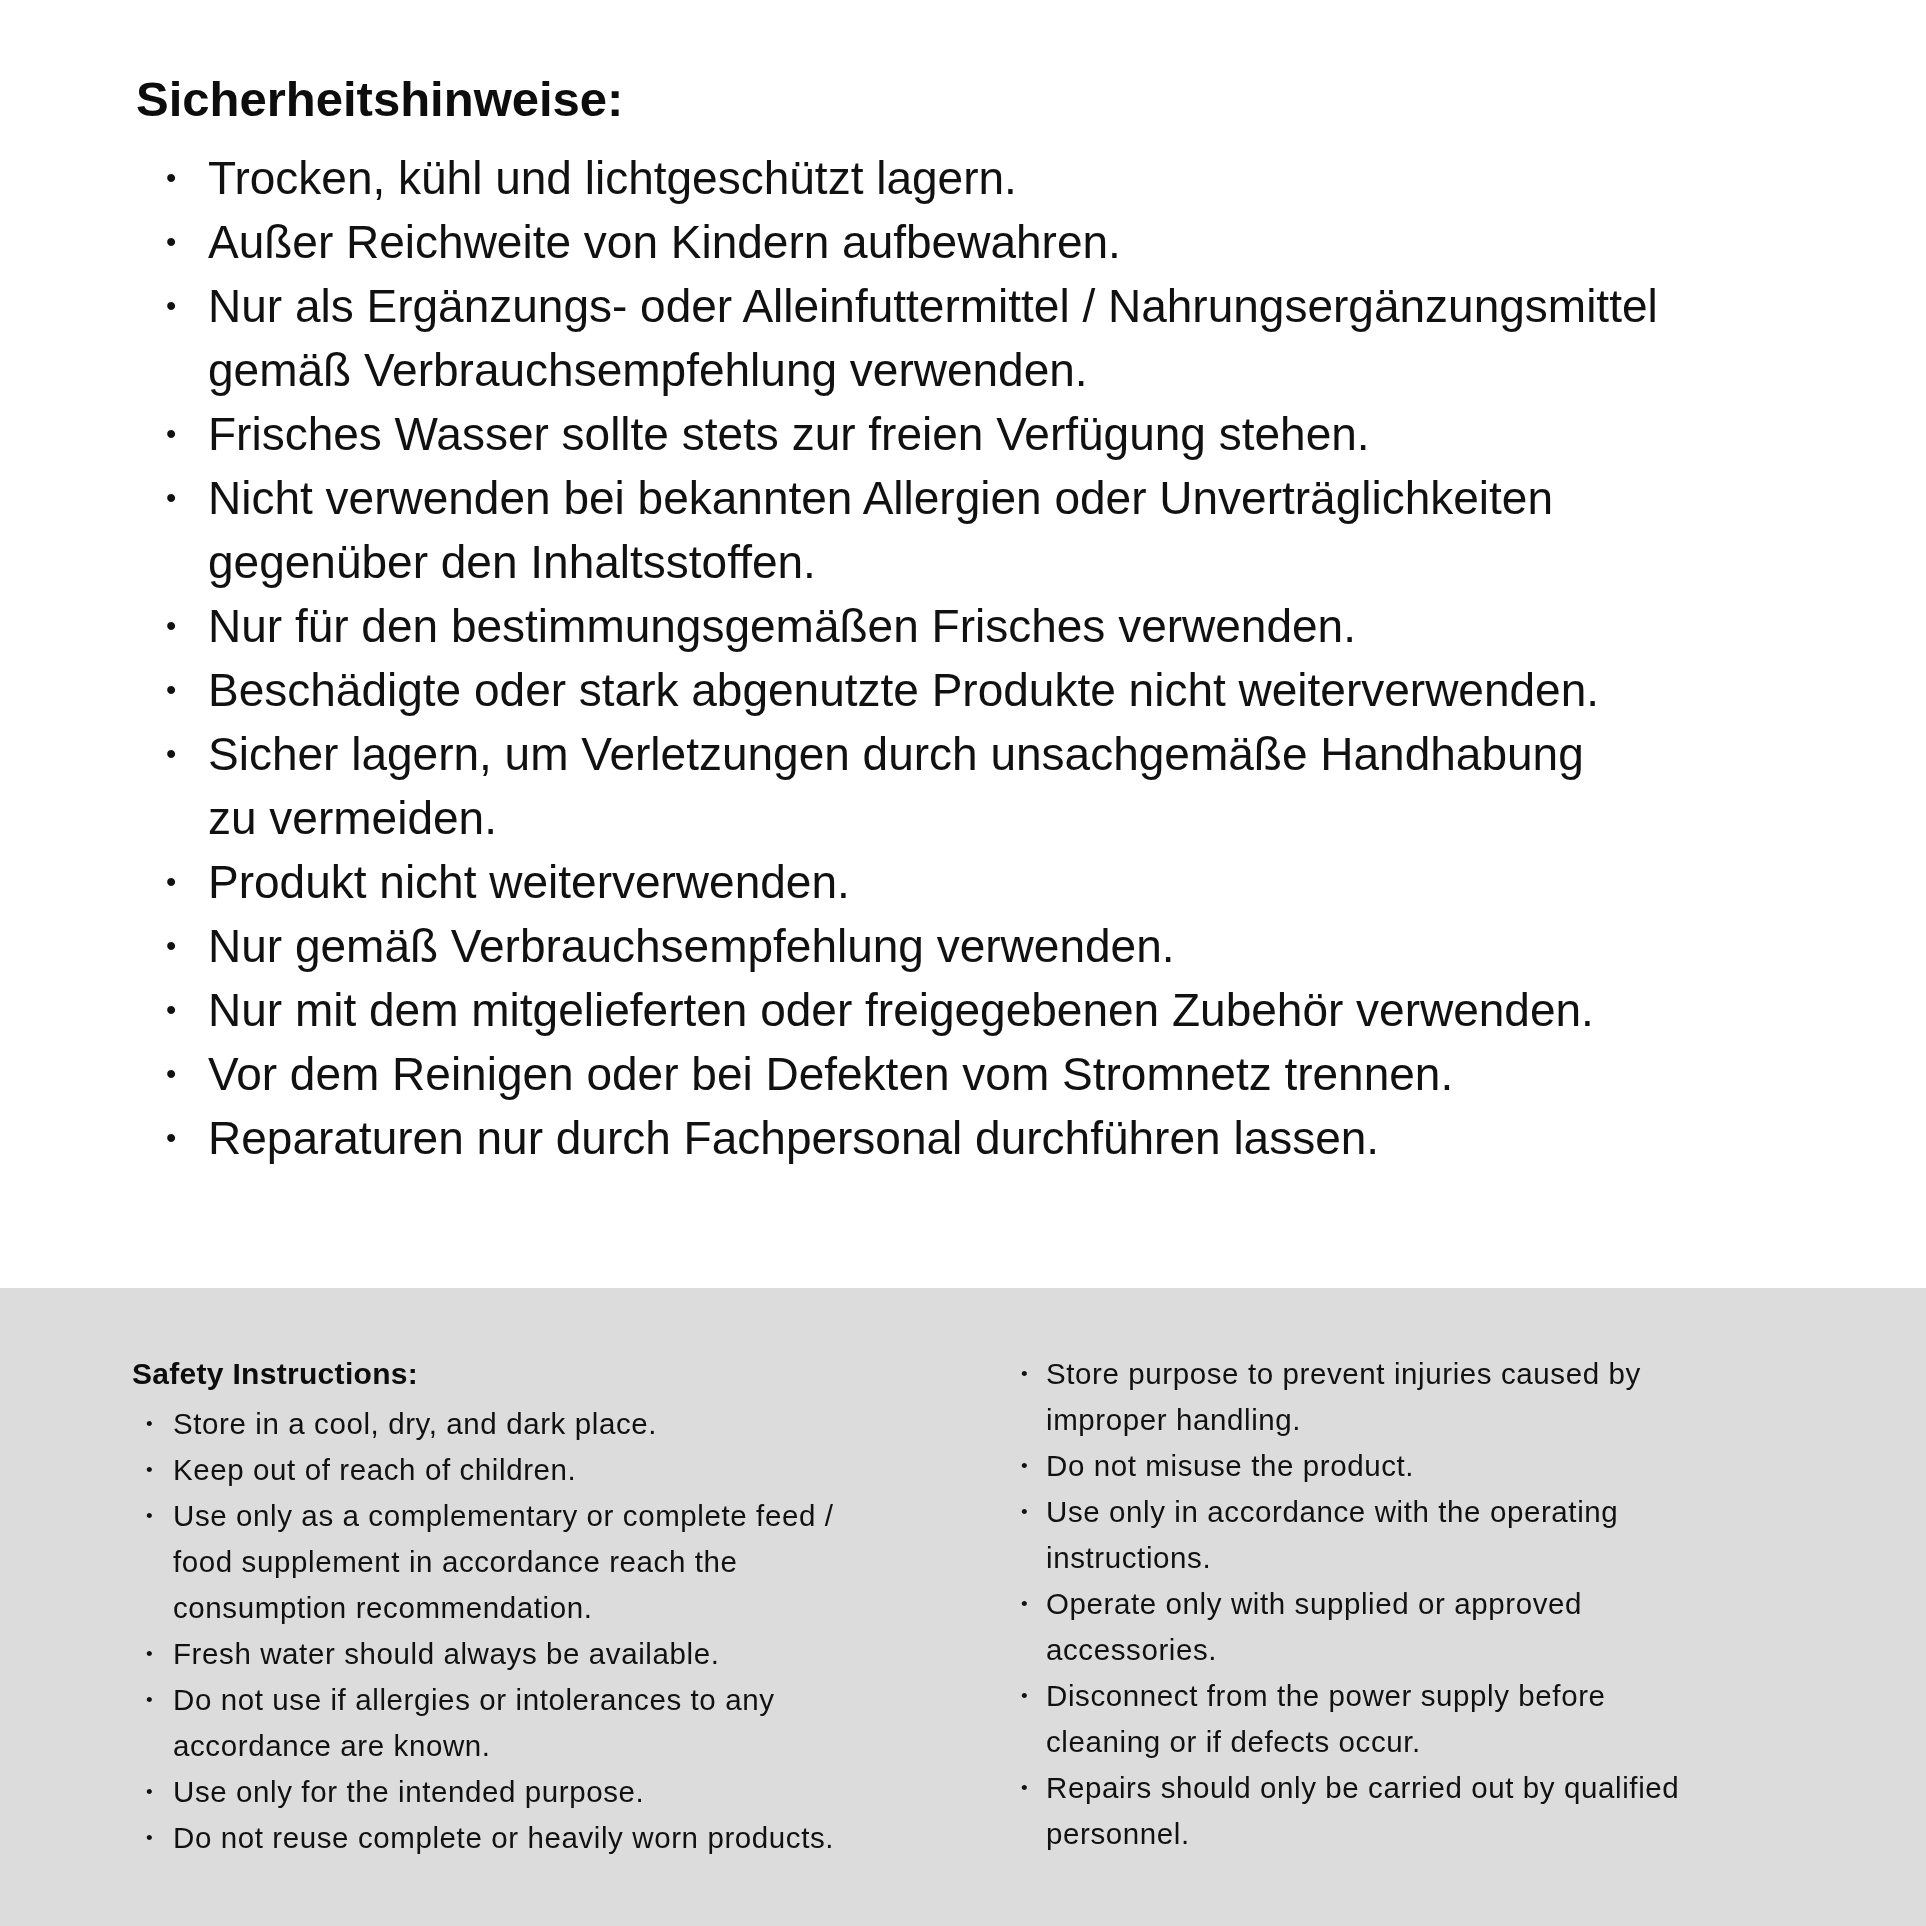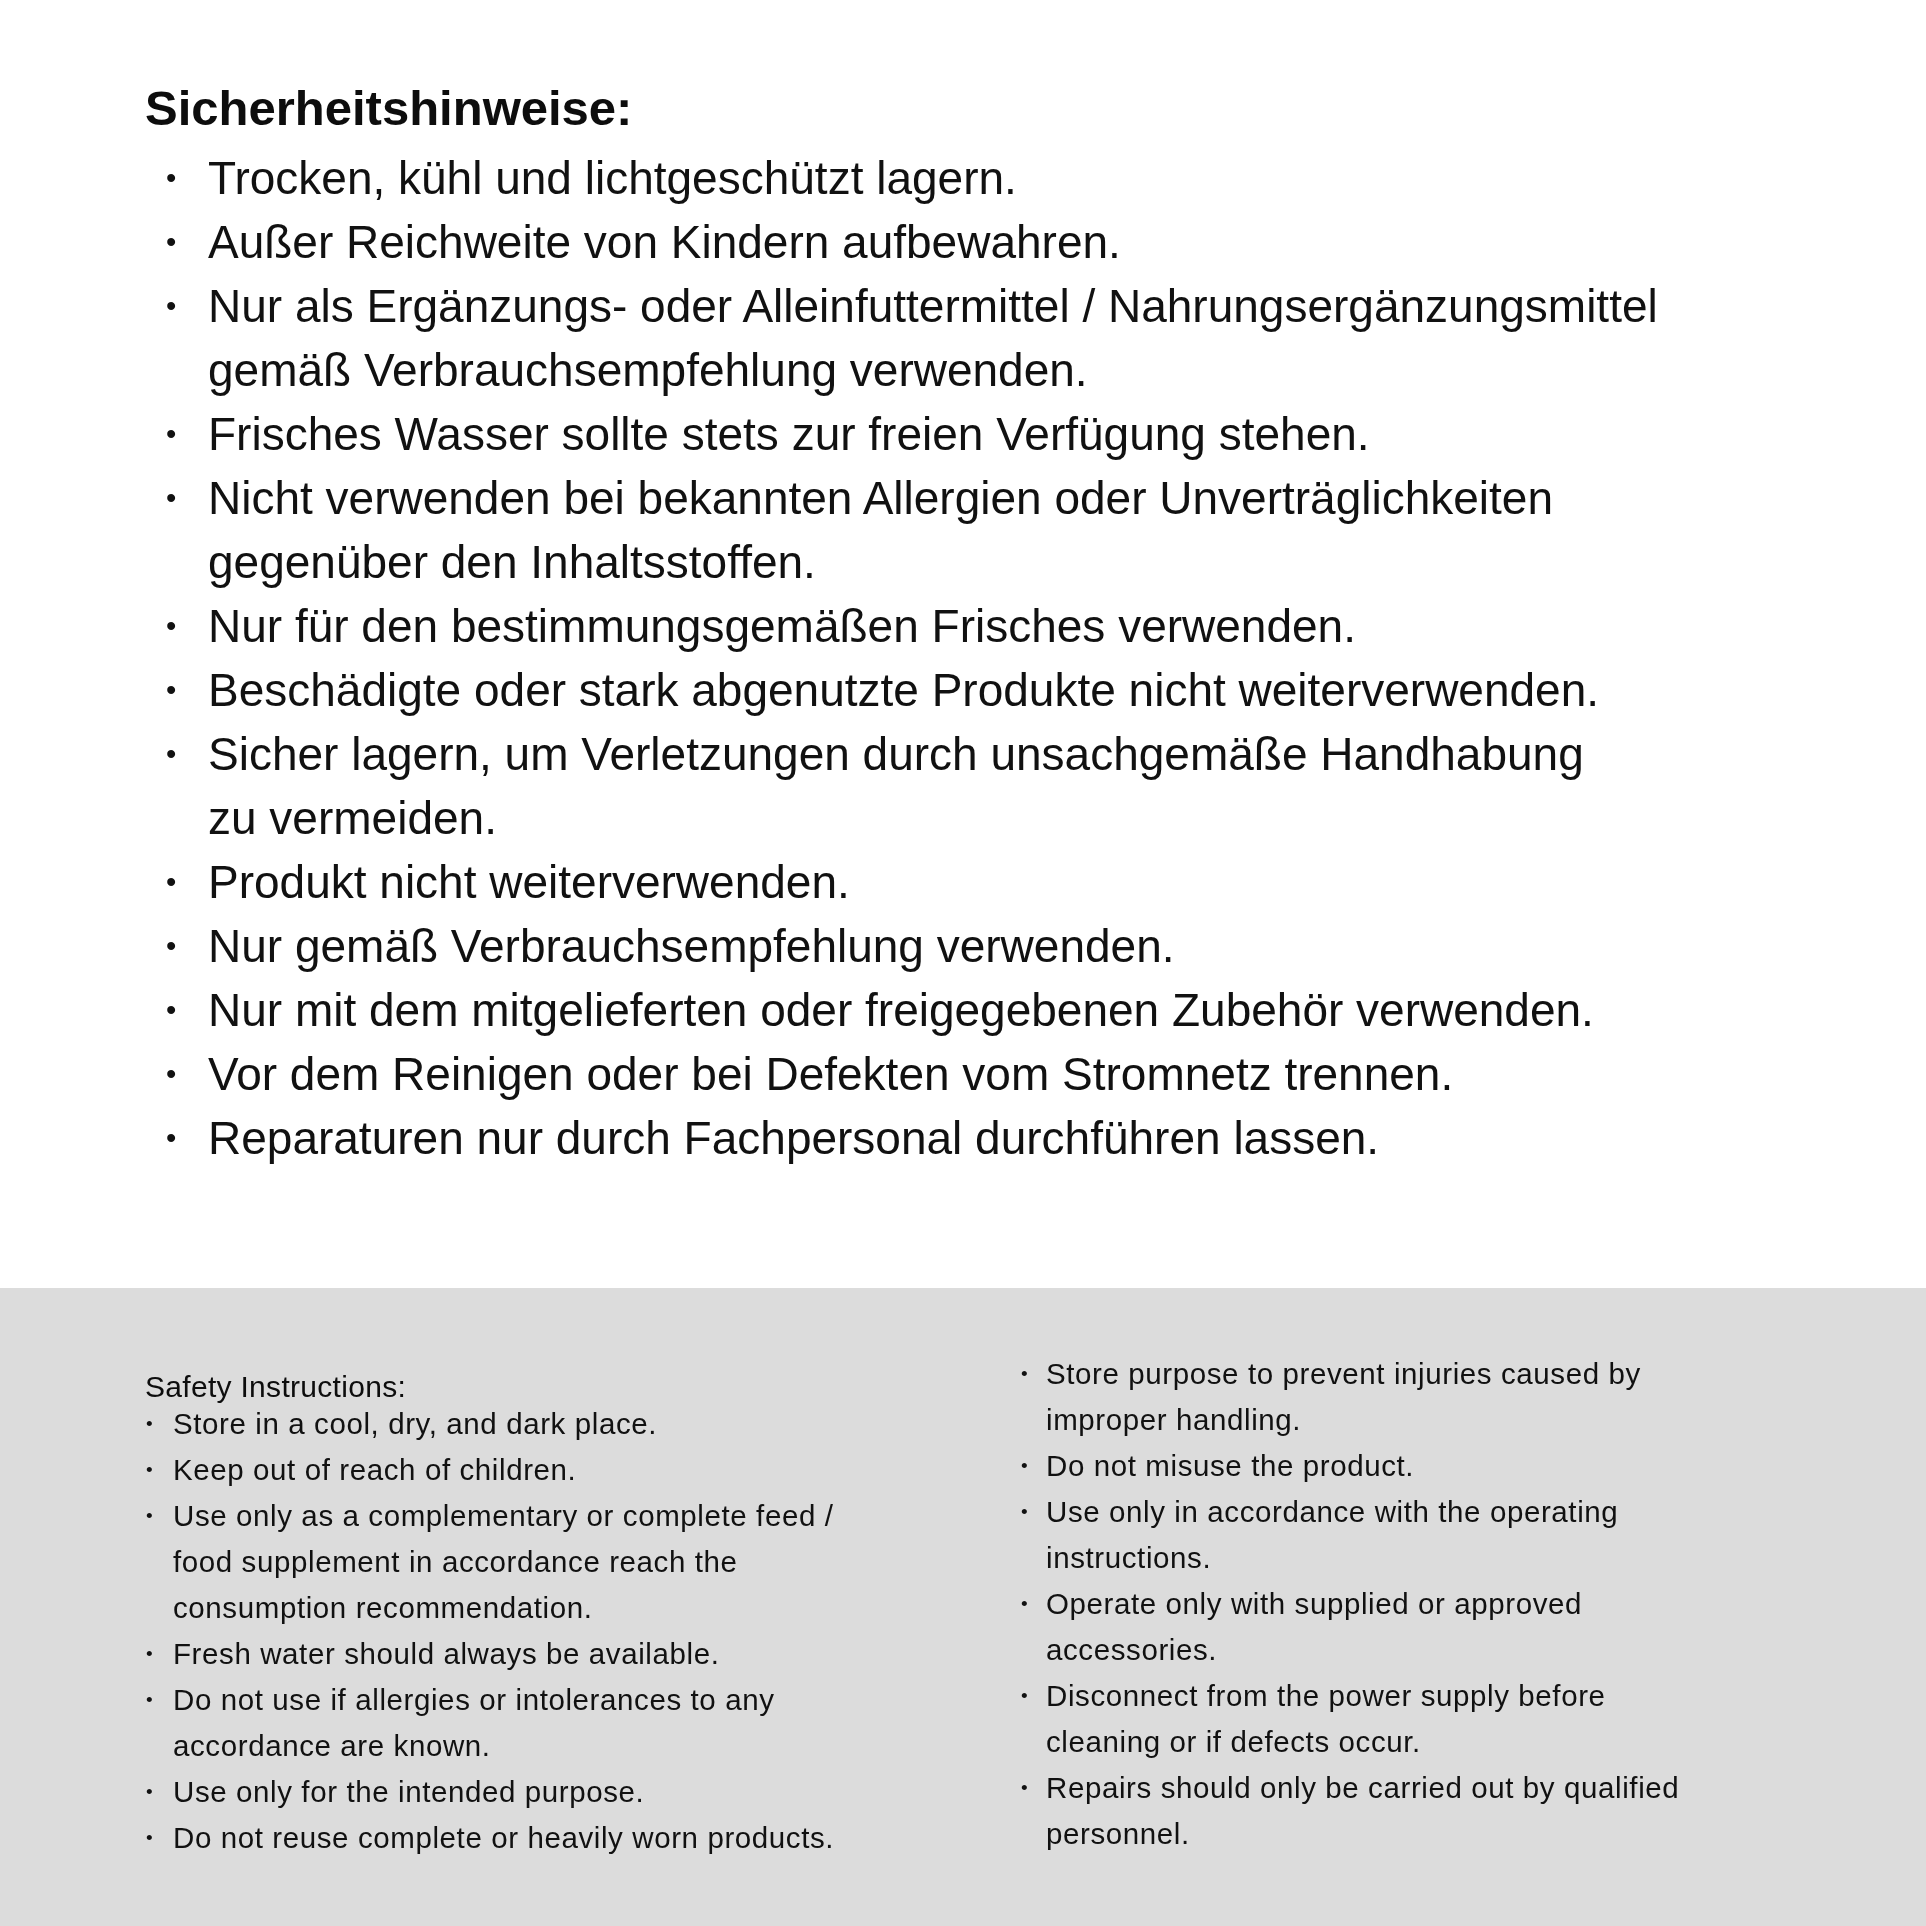--- a/index.html
+++ b/index.html
@@ -15,21 +15,21 @@
     overflow: hidden;
     font-family: "Liberation Sans", "DejaVu Sans", sans-serif;
     color: #111111;
   }
 
   
   .de-heading {
     position: absolute;
     left: 132px;
     top: 63px;
-    margin: 13px;
+    margin: 4px;
     font-size: 49px;
     line-height: 64px;
     font-weight: 700;
     color: #0d0d0d;
     white-space: pre;
   }
   ul.bullet-list {
     list-style: none;
     margin: 0;
     padding: 0;
@@ -70,24 +70,24 @@
     left: 0;
     top: 1288px;
     width: 1926px;
     height: 638px;
     background: #dcdcdc;
   }
   .en-heading {
     position: absolute;
     left: 132px;
     top: 63px;
-    margin: 13px;
+    margin: 0;
     font-size: 30px;
     line-height: 46px;
-    font-weight: 400;
+    font-weight: 700;
     color: #0d0d0d;
     white-space: pre;
     letter-spacing: 0.3px;
   }
   .en-list {
     font-size: 29.5px;
     line-height: 46px;
     letter-spacing: 0.6px;
   }
   .en-list li {

